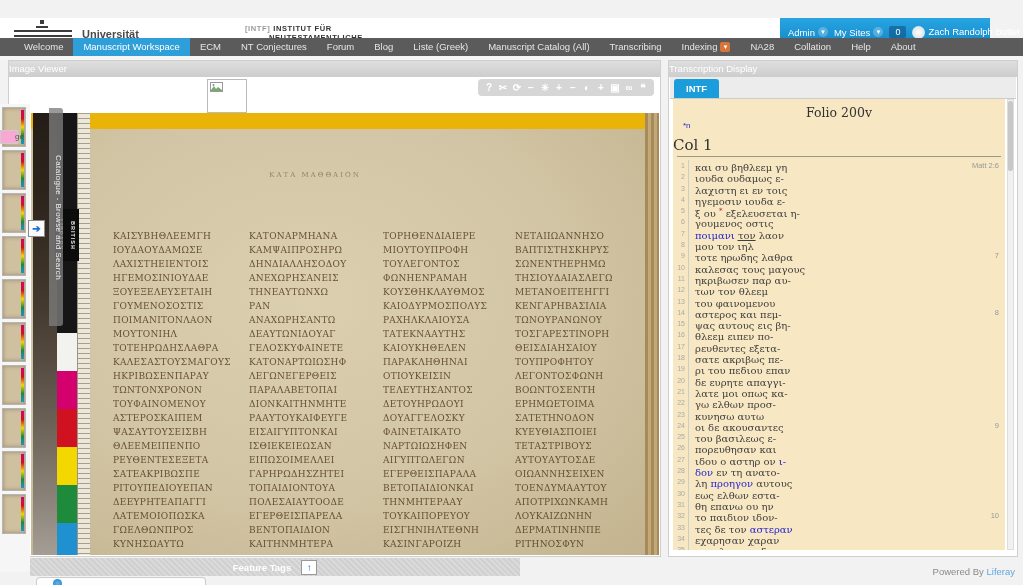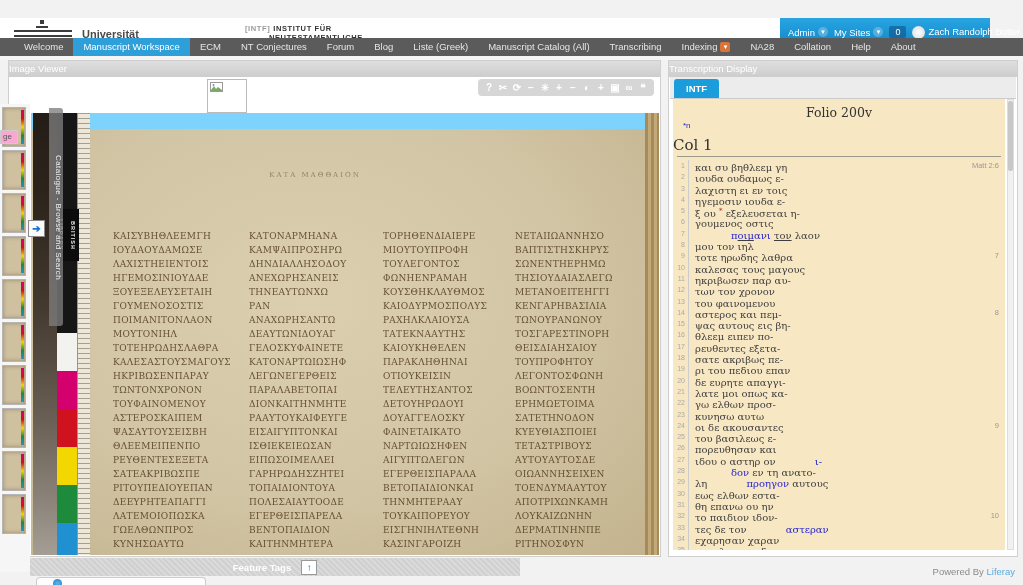--- a/index.html
+++ b/index.html
@@ -52,21 +52,21 @@
   .iv-copy { position:absolute; left:6px; top:20px; width:200px; font-size:9.5px; line-height:13px;
     color:#3a50c8; }
   .broken-img { position:absolute; left:198px; top:18px; width:40px; height:34px; background:#fff;
     border:1px solid #bbb; }
   .iv-toolbar { position:absolute; right:6px; top:18px; height:17px; background:#d6d6d6;
     border-radius:4px; display:flex; align-items:center; padding:0 5px; gap:2px; }
   .tb-btn { color:#fff; font-size:10px; font-weight:bold; width:12px; text-align:center; line-height:17px; cursor:default;}
 
   
   .image-area { position:absolute; left:22px; top:52px; right:1px; bottom:1px;
-    background:#7dd3fc; overflow:hidden; }
+    background:#eab308; overflow:hidden; }
   .ms-page { position:absolute; left:0; top:16px; right:14px; bottom:0;
     background:radial-gradient(ellipse at 45% 40%, #dccfb0 0%, #d2c5a5 55%, #c3b38e 100%); }
   .ms-edge { position:absolute; right:0; top:0; width:14px; bottom:0;
     background:repeating-linear-gradient(to right,#a8895a 0 3px,#c2a978 3px 6px); }
   .gray-strip { position:absolute; left:2px; top:0; width:24px; bottom:0;
     background:linear-gradient(#241d17 0%,#2f261d 22%,#453b30 45%,#675d52 68%,#8c847a 88%,#a59e95 100%); }
   .color-strip { position:absolute; left:26px; top:0; width:20px; bottom:0; background:#161616; }
   .cp { position:absolute; left:0; width:20px; height:38px; }
   .cp-white{top:220px;background:#f2f2ef}.cp-magenta{top:258px;background:#d4006e}
   .cp-red{top:296px;background:#cf1120}.cp-yellow{top:334px;background:#f2d800}
@@ -84,21 +84,21 @@
     color:rgba(86,64,34,.88); white-space:pre-line; }
   .ms-col-0{left:82px}.ms-col-1{left:218px}.ms-col-2{left:352px}.ms-col-3{left:484px}
 
   
   .thumb-panel { position:absolute; left:0; top:104px; width:30px; height:468px; background:#f6f6f6; }
   .thumb { width:24px; height:40px; margin:3px auto 3px 2px; background:#cfc0a0;
     border:1px solid #b5b5b5; position:relative; box-shadow:inset 0 0 4px rgba(90,70,40,.45); }
   .thumb:after { content:""; position:absolute; right:1px; top:2px; bottom:2px; width:3px;
     background:linear-gradient(#d4006e,#cf1120,#f2d800,#1e8a3c,#1f90d0); }
   .page-chip { position:absolute; left:0; top:130px; width:18px; height:14px; background:#f9a8d4;
-    border:1px solid #ccc; font-size:8px; color:#555; line-height:12px; padding-left:2px; }
+    border:1px solid #ccc; font-size:8px; color:#555; line-height:12px; padding-left:14px; }
   .cat-tab { position:absolute; left:49px; top:108px; width:14px; height:218px;
     background:rgba(125,125,125,.78); border-radius:0 3px 3px 0; color:#f0f0f0;
     font-size:8px; writing-mode:vertical-rl; text-align:center; letter-spacing:.4px; }
   .expand-btn { position:absolute; left:28px; top:220px; width:17px; height:17px; background:#fafafa;
     border:1px solid #8a8a8a; color:#1673d2; font-size:10px; font-weight:bold;
     text-align:center; line-height:15px; cursor:default; }
 
   
   .tab-row { position:absolute; left:1px; right:1px; top:16px; height:22px; background:#ececec;
     border-bottom:1px solid #ccc; }
@@ -109,21 +109,21 @@
     margin-top:6px; }
   .note-marker { position:absolute; left:10px; top:22px; font-size:8px; color:#2525d0; }
   .col-label { font-family:"DejaVu Serif",serif; font-size:15px; color:#333; margin:16px 0 0 0; }
   .col-rule { border:0; border-top:1px solid #9a9a8a; margin:2px 4px 3px 4px; }
   .t-lines { position:relative; }
   .t-row { position:relative; height:11.3px; line-height:11.3px; white-space:nowrap; }
   .t-num { display:inline-block; width:16px; text-align:right; font-size:7px; color:#aaa;
     vertical-align:top; padding-right:3px; border-right:1px solid #ccc; }
   .t-txt { font-family:"DejaVu Serif",serif; font-size:10px; color:#3f3f3f; margin-left:6px; }
   .t-ref { position:absolute; right:6px; top:0; font-size:7.5px; color:#999; }
-  .seg-b { color:#2525d0;margin-left:36px; }
+  .seg-b { color:#2525d0; }
   .seg-u { text-decoration:underline; }
   .seg-o { text-decoration:overline; }
   .seg-sr { vertical-align:super; font-size:7px; color:#b03030; }
   .td-scroll { position:absolute; right:3px; top:38px; bottom:6px; width:7px; background:#f1f1f1;
     border:1px solid #ddd; }
   .td-thumb { width:5px; height:70px; margin:1px auto; background:#c8c8c8; border-radius:2px; }
 
   
   .feature-bar { position:absolute; left:30px; top:558px; width:490px; height:18px;
     background:repeating-linear-gradient(45deg,#dadada 0 2px,#d0d0d0 2px 4px);
@@ -364,21 +364,21 @@
         <div class="t-row"><span class="t-num">2</span><span class="t-txt"><span>ιουδα ουδαμως ε-</span></span></div>
         <div class="t-row"><span class="t-num">3</span><span class="t-txt"><span>λαχιστη ει εν τοις</span></span></div>
         <div class="t-row"><span class="t-num">4</span><span class="t-txt"><span>ηγεμοσιν ιουδα ε-</span></span></div>
         <div class="t-row"><span class="t-num">5</span><span class="t-txt"><span>ξ ου </span><span class="seg-sr">*</span><span> εξελευσεται η-</span></span></div>
         <div class="t-row"><span class="t-num">6</span><span class="t-txt"><span>γουμενος οστις</span></span></div>
         <div class="t-row"><span class="t-num">7</span><span class="t-txt"><span class="seg-b">ποιμανι</span><span> </span><span class="seg-u">τον</span><span> λαον</span></span></div>
         <div class="t-row"><span class="t-num">8</span><span class="t-txt"><span>μου τον </span><span class="seg-o">ιηλ</span></span></div>
         <div class="t-row"><span class="t-num">9</span><span class="t-txt"><span>τοτε ηρωδης λαθρα</span></span><span class="t-ref">7</span></div>
         <div class="t-row"><span class="t-num">10</span><span class="t-txt"><span>καλεσας τους μαγους</span></span></div>
         <div class="t-row"><span class="t-num">11</span><span class="t-txt"><span>ηκριβωσεν παρ αυ-</span></span></div>
-        <div class="t-row"><span class="t-num">12</span><span class="t-txt"><span>των τον χρονον</span></span></div>
+        <div class="t-row"><span class="t-num">12</span><span class="t-txt"><span>των τον θλεεμ</span></span></div>
         <div class="t-row"><span class="t-num">13</span><span class="t-txt"><span>του φαινομενου</span></span></div>
         <div class="t-row"><span class="t-num">14</span><span class="t-txt"><span>αστερος και πεμ-</span></span><span class="t-ref">8</span></div>
         <div class="t-row"><span class="t-num">15</span><span class="t-txt"><span>ψας αυτους εις βη-</span></span></div>
         <div class="t-row"><span class="t-num">16</span><span class="t-txt"><span>θλεεμ ειπεν πο-</span></span></div>
         <div class="t-row"><span class="t-num">17</span><span class="t-txt"><span>ρευθεντες εξετα-</span></span></div>
         <div class="t-row"><span class="t-num">18</span><span class="t-txt"><span>σατε ακριβως πε-</span></span></div>
         <div class="t-row"><span class="t-num">19</span><span class="t-txt"><span>ρι του πεδιου επαν</span></span></div>
         <div class="t-row"><span class="t-num">20</span><span class="t-txt"><span>δε ευρητε απαγγι-</span></span></div>
         <div class="t-row"><span class="t-num">21</span><span class="t-txt"><span>λατε μοι οπως κα-</span></span></div>
         <div class="t-row"><span class="t-num">22</span><span class="t-txt"><span>γω ελθων προσ-</span></span></div>

